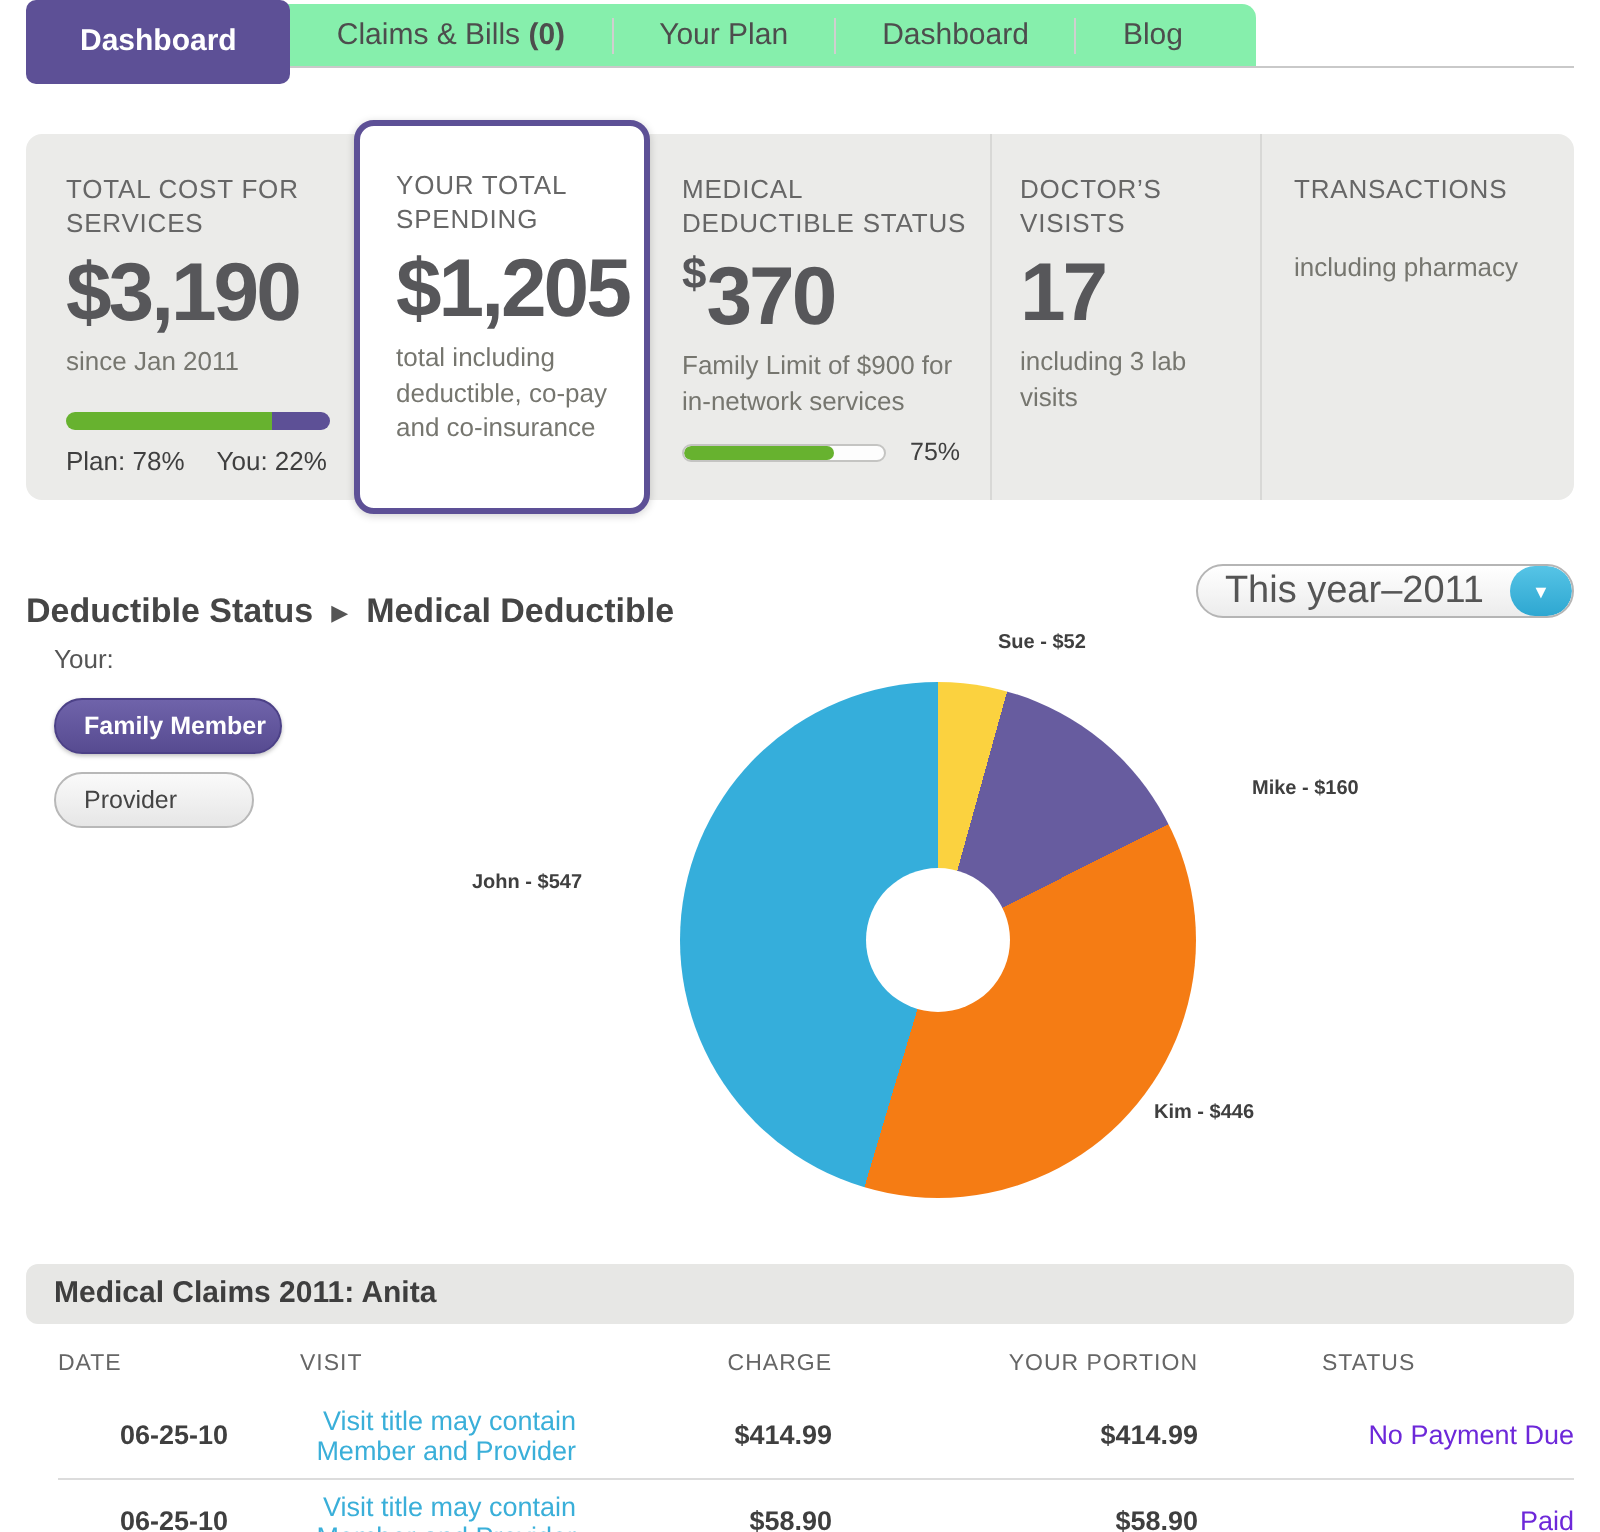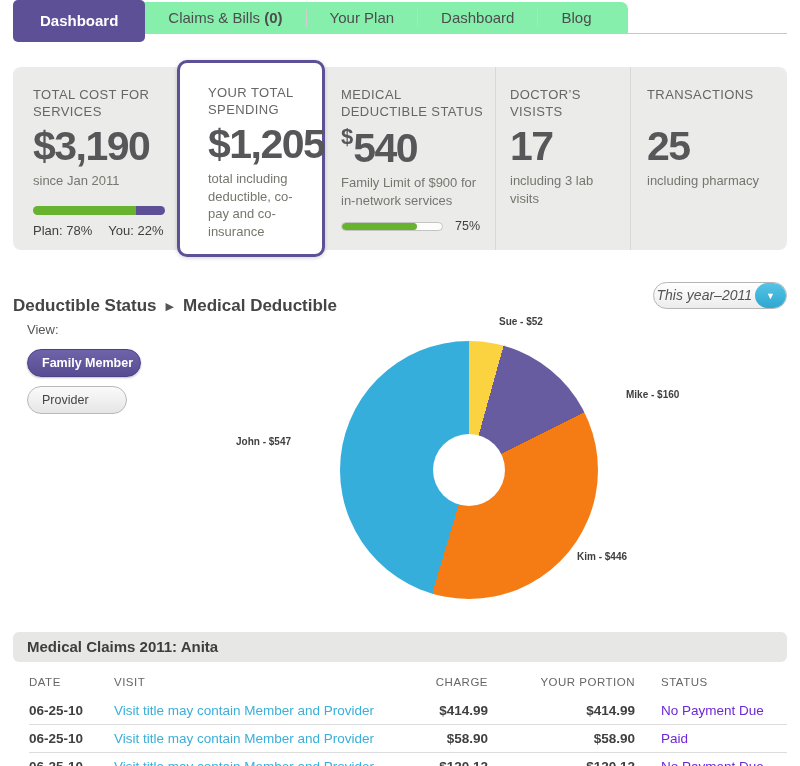--- a/index.html
+++ b/index.html
@@ -28,21 +28,21 @@
     margin:33px 13px 0; position:relative; display:grid;
     grid-template-columns:164px 148px 170px 135px auto;
     background:#ebebe9; border-radius:8px; min-height:152px;
   }
   .stat-card { padding:20px 8px 12px 20px; }
   .stat-card.c3 { padding-left:16px; }
   .stat-card.c4 { border-left:1px solid #d8d8d6; padding-left:14px; }
   .stat-card.c5 { border-left:1px solid #d8d8d6; padding-left:16px; }
   .stat-card.highlight {
     background:#fff; border:3px solid #5d5096; border-radius:10px;
-    margin:-7px 0; padding:22px 10px 0 28px; position:relative; z-index:1;
+    margin:-7px 0; padding:22px 10px 0 18px; position:relative; z-index:1;
     box-shadow:0 1px 4px rgba(0,0,0,.18);
   }
   .stat-title {
     font-size:13px; color:#666; letter-spacing:.4px; line-height:1.3;
     min-height:34px; max-width:150px;
   }
   .stat-value {
     font-size:41px; font-weight:bold; color:#57575a; letter-spacing:-1.5px; margin-top:4px; line-height:1.05;
   }
   .stat-value .cur { font-size:22px; vertical-align:18px; letter-spacing:0; }
@@ -59,21 +59,21 @@
   .prog-label { font-size:12.5px; color:#3f3f3f; }
 
   
   .section-head { margin:32px 13px 0; display:flex; justify-content:space-between; align-items:center; height:28px; }
   .breadcrumb { font-size:17px; font-weight:bold; color:#454545; display:flex; align-items:center; gap:9px;margin-top:21px; }
   .crumb-arrow { font-size:11px; color:#555; }
   .dropdown {
     display:flex; align-items:stretch; height:27px; border:1px solid #b5b5b5;
     border-radius:14px; overflow:hidden; background:linear-gradient(#fff,#ececec); cursor:pointer;
   }
-  .dropdown-value { font-size:14px; color:#555; line-height:25px; padding:0 3px; white-space:nowrap;font-style:italic; }
+  .dropdown-value { font-size:19px; color:#555; line-height:25px; padding:0 13px; white-space:nowrap; }
   .dropdown-btn {
     width:31px; background:linear-gradient(#56c4e6,#2ea7d1); color:#fff;
     display:flex; align-items:center; justify-content:center; font-size:9px; border-radius:13px;
   }
 
   
   .chart-region { position:relative; height:316px; margin:6px 13px 0; }
   .view-panel { position:absolute; left:14px; top:6px; }
   .view-label { font-size:13px; color:#555; margin-bottom:12px; }
   .pill-btn {
@@ -99,27 +99,27 @@
   .lbl-john { left:223px; top:120px; }
   .lbl-kim  { left:564px; top:235px; }
 
   
   .claims-bar {
     margin:0 13px; height:30px; background:#e7e7e5; border-radius:6px;
     line-height:30px; padding-left:14px; font-size:15px; font-weight:bold; color:#3e3e3e;
   }
   .claims-table { margin:0 13px; padding-left:16px; }
   .claims-row {
-    display:grid; grid-template-columns:85px 1fr 92px 147px 152px; align-items:center;
+    display:grid; grid-template-columns:85px 1fr 92px 147px 152px; align-items:center;gap:36px;
   }
   .claims-row.head { padding:14px 0 9px; }
   .claims-row.body { padding:6px 0; }
   .claims-row.body + .claims-row.body { border-top:1px solid #dcdcdc; }
   .th { font-size:11.5px; color:#666; letter-spacing:.5px; }
-  .td { font-size:13.5px; }
+  .td { font-size:13.5px;text-align:right; }
   .col-r { text-align:right; }
   .col-status { padding-left:26px; }
   .cell-date { font-weight:bold; color:#3f3f3f; }
   .cell-visit { color:#3aafd9; cursor:pointer; }
   .cell-amt { font-weight:bold; color:#3f3f3f; }
   .cell-status { color:#6d28d9; }
 </style>
 </head>
 <body>
 
@@ -157,61 +157,60 @@
 
   <div class="stat-card highlight">
     <div class="stat-title">YOUR TOTAL SPENDING</div>
     <div class="stat-value">$1,205</div>
     <div class="stat-sub">total including deductible, co-pay and co-insurance</div>
   </div>
 
   <div class="stat-card c3">
     <div class="stat-title">MEDICAL DEDUCTIBLE STATUS</div>
     <div class="stat-value">
-      <span class="cur">$</span><span>540</span>
+      <span class="cur">$</span><span>370</span>
     </div>
     <div class="stat-sub">Family Limit of $900 for in-network services</div>
     <div class="prog-row">
       <div class="prog-track">
         <div class="prog-fill" style="width: 75%;"></div>
       </div>
       <div class="prog-label">75%</div>
     </div>
   </div>
 
   <div class="stat-card c4">
     <div class="stat-title">DOCTOR’S VISISTS</div>
     <div class="stat-value">17</div>
     <div class="stat-sub">including 3 lab visits</div>
   </div>
 
   <div class="stat-card c5">
     <div class="stat-title">TRANSACTIONS</div>
-    <div class="stat-value">25</div>
     <div class="stat-sub">including pharmacy</div>
   </div>
 </div>
 
 <div class="section-head">
   <div class="breadcrumb">
     <span>Deductible Status</span>
     <span class="crumb-arrow">▶</span>
     <span>Medical Deductible</span>
   </div>
   <div class="dropdown">
     <div class="dropdown-value">This year–2011</div>
     <div class="dropdown-btn">
       <span>▼</span>
     </div>
   </div>
 </div>
 
 <div class="chart-region">
   <div class="view-panel">
-    <div class="view-label">View:</div>
+    <div class="view-label">Your:</div>
     <div class="pill-btn active">Family Member</div>
     <div class="pill-btn plain">Provider</div>
   </div>
 
   <div class="donut" id="donut" style="background: conic-gradient(rgb(251, 210, 63) 0deg, rgb(251, 210, 63) 15.54deg, rgb(103, 92, 159) 15.54deg, rgb(103, 92, 159) 63.34deg, rgb(245, 124, 20) 63.34deg, rgb(245, 124, 20) 196.58deg, rgb(53, 174, 219) 196.58deg, rgb(53, 174, 219) 360deg);"></div>
 
   <div class="slice-label lbl-sue">Sue - $52</div>
   <div class="slice-label lbl-mike">Mike - $160</div>
   <div class="slice-label lbl-kim">Kim - $446</div>
   <div class="slice-label lbl-john">John - $547</div>

